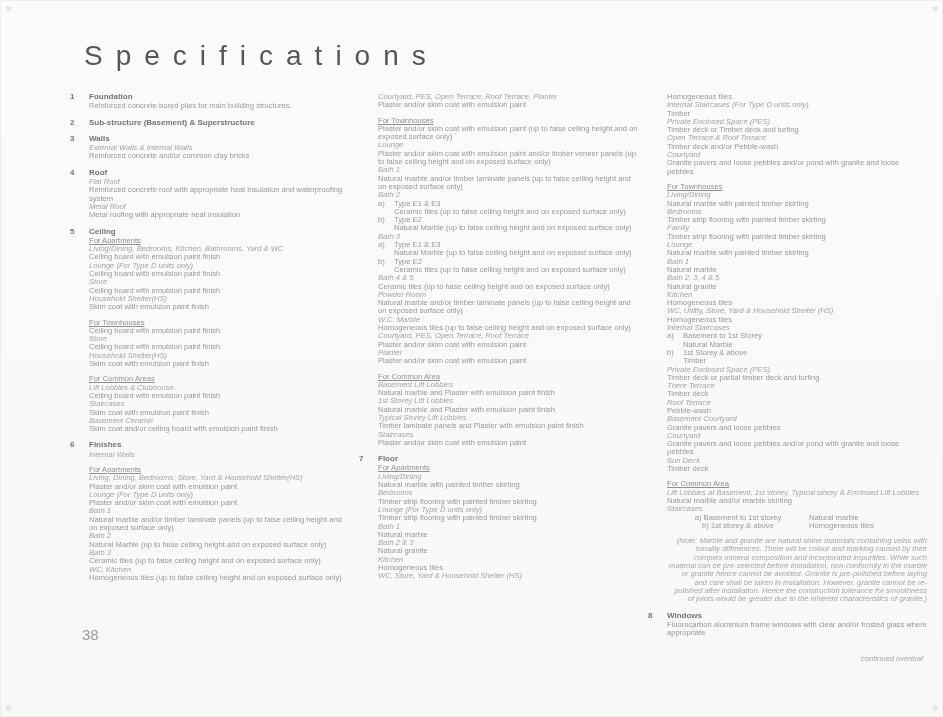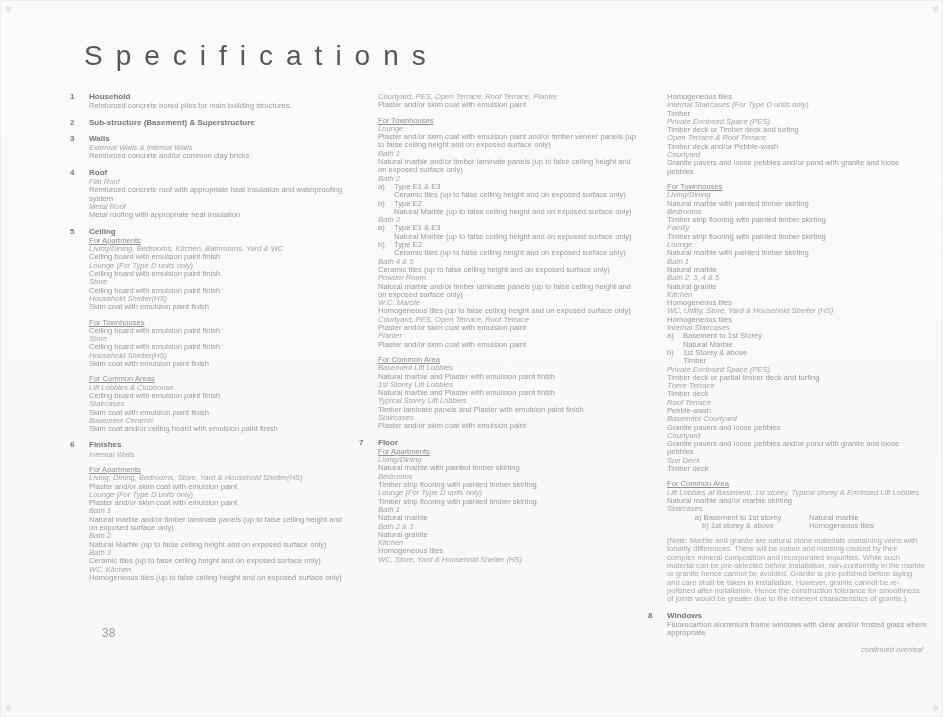--- a/index.html
+++ b/index.html
@@ -45,43 +45,43 @@
   .line.h .num { position: absolute; left: -19px; top: 0; }
   .line.u { text-decoration: underline; color: #90908d; }
   .line.i { font-style: italic; color: #a4a4a1; }
   .line.b { color: #989895; }
   .line.ab { display: flex; }
   .line.ab .lab { flex: none; width: 16px; }
   .line.ab .abc { flex: 1; }
   .line.two { display: flex; }
   .line.two .l { flex: none; width: 142px; text-align: center; }
   .line.two .r { flex: 1; }
-  .line.note { color: #a6a6a3; }
-  .line.cont { text-align: right; font-style: italic; color: #a4a4a1; margin-top: 9px; padding-right: 4px; }
+  .line.note { font-style: italic; color: #a6a6a3; text-align: right; }
+  .line.cont { text-align: right; font-style: italic; color: #a4a4a1; margin-top: 18px; padding-right: 4px; }
   .sp { height: 7px; }
 
   .page-number {
     position: absolute; left: 82px; top: 626px;
-    font-size: 12px; color: #9b9b98; margin-left: 20px;
+    font-size: 15px; color: #9b9b98;
   }
 </style>
 </head>
 <body>
 
 <div class="page">
   <div class="corner tl"></div>
   <div class="corner tr"></div>
   <div class="corner bl"></div>
   <div class="corner br"></div>
 
   <div class="title">Specifications</div>
 
   <div class="columns" id="columns">
       <div class="column">
-        <div class="line h"><span class="num">1</span><span>Household</span></div>
+        <div class="line h"><span class="num">1</span><span>Foundation</span></div>
         <div class="line b">Reinforced concrete bored piles for main building structures.</div>
         <div class="line h"><span class="num">2</span><span>Sub-structure (Basement) &amp; Superstructure</span></div>
         <div class="line h"><span class="num">3</span><span>Walls</span></div>
         <div class="line i">External Walls &amp; Internal Walls</div>
         <div class="line b">Reinforced concrete and/or common clay bricks</div>
         <div class="line h"><span class="num">4</span><span>Roof</span></div>
         <div class="line i">Flat Roof</div>
         <div class="line b">Reinforced concrete roof with appropriate heat insulation and waterproofing system</div>
         <div class="line i">Metal Roof</div>
         <div class="line b">Metal roofing with appropriate heat insulation</div>
@@ -125,20 +125,21 @@
         <div class="line i">Bath 3</div>
         <div class="line b">Ceramic tiles (up to false ceiling height and on exposed surface only)</div>
         <div class="line i">WC, Kitchen</div>
         <div class="line b">Homogeneous tiles (up to false ceiling height and on exposed surface only)</div>
       </div>
       <div class="column">
         <div class="line i">Courtyard, PES, Open Terrace, Roof Terrace, Planter</div>
         <div class="line b">Plaster and/or skim coat with emulsion paint</div>
         <div class="sp"></div>
         <div class="line u">For Townhouses</div>
+        <div class="line b">Plaster and/or skim coat with emulsion paint (up to false ceiling height and on exposed surface only)</div>
         <div class="line i">Lounge</div>
         <div class="line b">Plaster and/or skim coat with emulsion paint and/or timber veneer panels (up to false ceiling height and on exposed surface only)</div>
         <div class="line i">Bath 1</div>
         <div class="line b">Natural marble and/or timber laminate panels (up to false ceiling height and on exposed surface only)</div>
         <div class="line i">Bath 2</div>
         <div class="line b ab">
           <span class="lab">a)</span>
           <span class="abc">
             <div class="line b">Type E1 &amp; E3</div>
             <div class="line b">Ceramic tiles (up to false ceiling height and on exposed surface only)</div>

